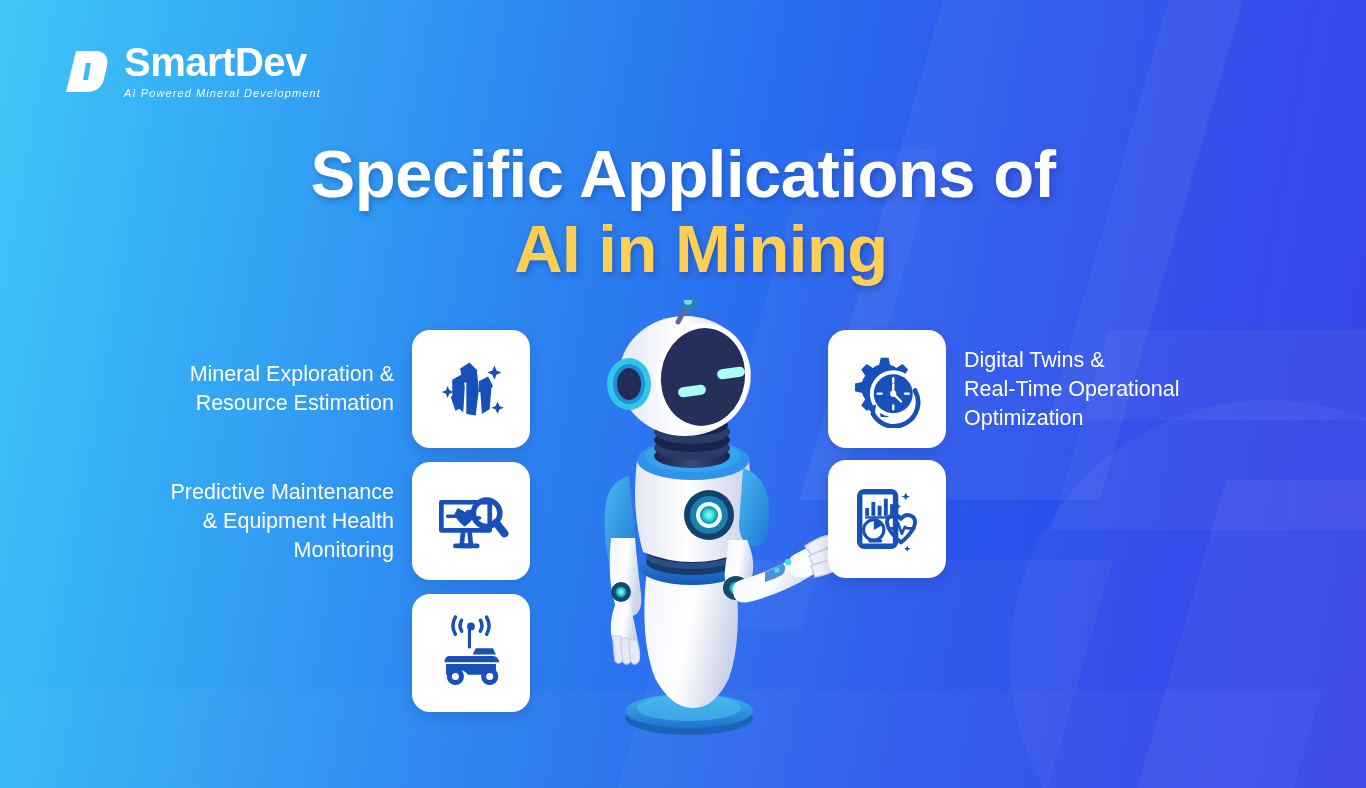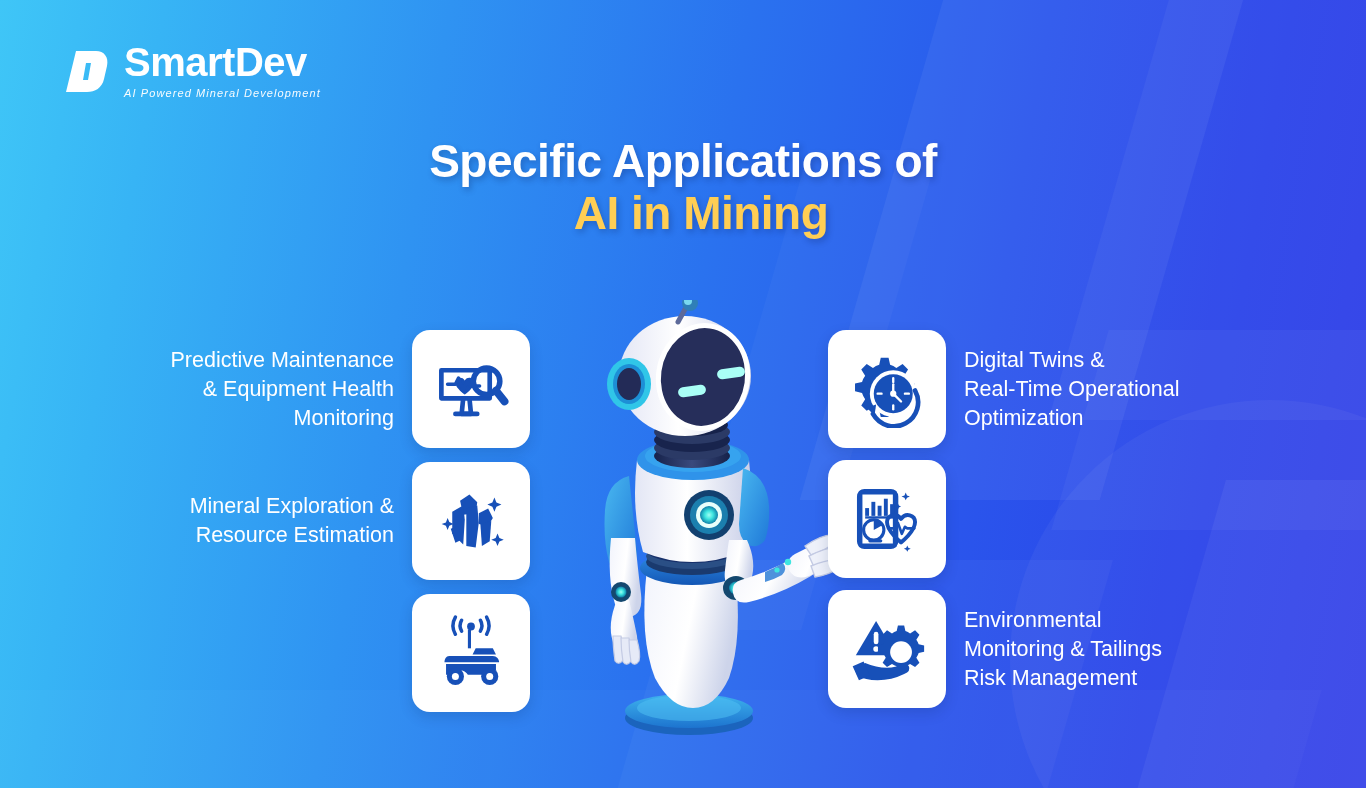--- a/index.html
+++ b/index.html
@@ -83,21 +83,21 @@
     letter-spacing:1.1px; margin-top:6px; opacity:.96;
     white-space:nowrap;
   }
 
   
   #headline {
     position:absolute; top:136px; left:0; width:1366px;
     text-align:center; z-index:12;
   }
   .hl-line {
-    font-size:46px; font-weight:bold; line-height:1.12;
+    font-size:67px; font-weight:bold; line-height:1.12;
     letter-spacing:-0.5px;
     text-shadow:2px 3px 6px rgba(10,30,90,.30);
   }
   .hl-white { color:#ffffff; }
   .hl-gold  { color:#ffce54;margin-left:36px; }
 
   
   .col { position:absolute; z-index:11; display:flex; flex-direction:column; }
   #col-left  { left:70px;  top:330px; width:460px; gap:14px; }
   #col-right { left:828px; top:330px; width:470px; gap:12px; }
@@ -155,58 +155,58 @@
       <span class="logo-tag">AI Powered Mineral Development</span>
     </div>
   </div>
 
   <div id="headline">
     <div class="hl-line hl-white">Specific Applications of</div>
     <div class="hl-line hl-gold">AI in Mining</div>
   </div>
 
   <div class="col" id="col-left">
-
-    <div class="item">
-      <span class="item-label">Predictive Maintenance
-&amp; Equipment Health
-Monitoring</span>
-      <span class="icon-card">
-        <svg viewBox="0 0 100 100">
-          <g fill="none" stroke="#1750b8" stroke-width="6" stroke-linejoin="round" stroke-linecap="round">
-            <path d="M12 26 H74 V62 H12 Z"></path>
-            <path d="M30 82 H58"></path>
-            <path d="M40 62 L38 82 H50 L48 62"></path>
-          </g>
-          <path d="M30 42 c0-6 8-9 12-3 c4-6 12-3 12 3 c0 7-12 15-12 15 S30 49 30 42 Z" fill="#1750b8"></path>
-          <path d="M20 44 H30 l4-8 l6 16 l5-12 l4 6 h12" fill="none" stroke="#1750b8" stroke-width="4.5" stroke-linecap="round" stroke-linejoin="round"></path>
-          <circle cx="70" cy="40" r="17" fill="none" stroke="#1750b8" stroke-width="7"></circle>
-          <path d="M82 52 L93 66" stroke="#1750b8" stroke-width="10" stroke-linecap="round"></path>
-        </svg>
-      </span>
-    </div>
 
     <div class="item">
       <span class="item-label">Mineral Exploration &amp;
 Resource Estimation</span>
       <span class="icon-card">
         <svg viewBox="0 0 100 100">
           <g fill="#1750b8">
             <path d="M36 24 L48 16 L58 26 L56 40 L40 42 Z"></path>
             <path d="M26 38 L40 30 L42 48 L40 80 L26 66 Z"></path>
             <path d="M44 34 L58 30 L60 52 L56 84 L44 82 Z"></path>
             <path d="M60 40 L72 34 L78 46 L72 56 L60 54 Z"></path>
             <path d="M62 54 L76 50 L74 76 L64 82 Z"></path>
             <path d="M24 60 L34 56 L38 74 L30 78 Z"></path>
           </g>
           <g fill="#1750b8">
             <path d="M80 20 l2.6 6.4 L89 29 l-6.4 2.6 L80 38 l-2.6-6.4 L71 29 l6.4-2.6 Z"></path>
             <path d="M20 46 l2.2 5.4 L27.6 54 l-5.4 2.2 L20 61.6 l-2.2-5.4 L12.4 54 l5.4-2.2 Z"></path>
             <path d="M84 66 l2.4 5.8 L92 74 l-5.6 2.4 L84 82 l-2.4-5.6 L76 74 l5.6-2.2 Z"></path>
           </g>
+        </svg>
+      </span>
+    </div>
+
+    <div class="item">
+      <span class="item-label">Predictive Maintenance
+&amp; Equipment Health
+Monitoring</span>
+      <span class="icon-card">
+        <svg viewBox="0 0 100 100">
+          <g fill="none" stroke="#1750b8" stroke-width="6" stroke-linejoin="round" stroke-linecap="round">
+            <path d="M12 26 H74 V62 H12 Z"></path>
+            <path d="M30 82 H58"></path>
+            <path d="M40 62 L38 82 H50 L48 62"></path>
+          </g>
+          <path d="M30 42 c0-6 8-9 12-3 c4-6 12-3 12 3 c0 7-12 15-12 15 S30 49 30 42 Z" fill="#1750b8"></path>
+          <path d="M20 44 H30 l4-8 l6 16 l5-12 l4 6 h12" fill="none" stroke="#1750b8" stroke-width="4.5" stroke-linecap="round" stroke-linejoin="round"></path>
+          <circle cx="70" cy="40" r="17" fill="none" stroke="#1750b8" stroke-width="7"></circle>
+          <path d="M82 52 L93 66" stroke="#1750b8" stroke-width="10" stroke-linecap="round"></path>
         </svg>
       </span>
     </div>
 
     <div class="item">
       <span class="icon-card">
         <svg viewBox="0 0 100 100">
           <g fill="none" stroke="#1750b8" stroke-width="4.5" stroke-linecap="round">
             <path d="M38 22 a14 14 0 0 1 0 -14"></path>
             <path d="M30 26 a22 22 0 0 1 0 -22"></path>
@@ -392,36 +392,16 @@
           <path d="M54 62 h7 l3 -7 l5 14 l4 -9 l3 2 h9" fill="none" stroke="#1750b8" stroke-width="3.4" stroke-linecap="round" stroke-linejoin="round"></path>
           <g fill="#1750b8">
             <path d="M74 16 l1.6 3.8 L79.4 21 l-3.8 1.6 L74 26 l-1.6-3.4 L68.6 21 l3.8-1.2 Z"></path>
             <path d="M64 30 l1.2 2.8 L68 34 l-2.8 1.2 L64 38 l-1.2-2.8 L60 34 l2.8-1.2 Z"></path>
             <path d="M76 84 l1.3 3 L80.4 88 l-3.1 1.3 L76 92 l-1.3-2.7 L71.6 88 l3.1-1 Z"></path>
           </g>
         </svg>
       </span>
     </div>
 
-    <div class="item">
-      <span class="icon-card">
-        <svg viewBox="0 0 100 100">
-          <path d="M36 14 L62 58 H10 Z" fill="#1750b8"></path>
-          <rect x="33" y="28" width="6" height="16" rx="3" fill="#ffffff"></rect>
-          <circle cx="36" cy="50" r="3.6" fill="#ffffff"></circle>
-          <path d="M64 20 h8 l1.6 7 a20 20 0 0 1 6 3 l6.4-4 5.6 5.6 -4 6.4 a20 20 0 0 1 3 6 l7 1.6 v8
-                   l-7 1.6 a20 20 0 0 1 -3 6 l4 6.4 -5.6 5.6 -6.4-4 a20 20 0 0 1 -6 3 l-1.6 7 h-8
-                   l-1.6-7 a20 20 0 0 1 -6-3 l-6.4 4 -5.6-5.6 4-6.4 a20 20 0 0 1 -3-6 l-7-1.6 v-8
-                   l7-1.6 a20 20 0 0 1 3-6 l-4-6.4 5.6-5.6 6.4 4 a20 20 0 0 1 6-3 Z" fill="#1750b8"></path>
-          <circle cx="68" cy="54" r="14" fill="#ffffff"></circle>
-          <path d="M22 68 q14 6 28 6 q12 0 18 -4 q7 -4 10 2 q3 6 -6 10 q-16 8 -34 8 q-16 0 -26 -6
-                   l-4 -9 Z" fill="#1750b8"></path>
-          <path d="M6 72 l14 -6 l8 18 l-14 6 Z" fill="#1750b8"></path>
-        </svg>
-      </span>
-      <span class="item-label">Environmental
-Monitoring &amp; Tailings
-Risk Management</span>
-    </div>
 
   </div>
 
 </div>
 
 </body></html>

